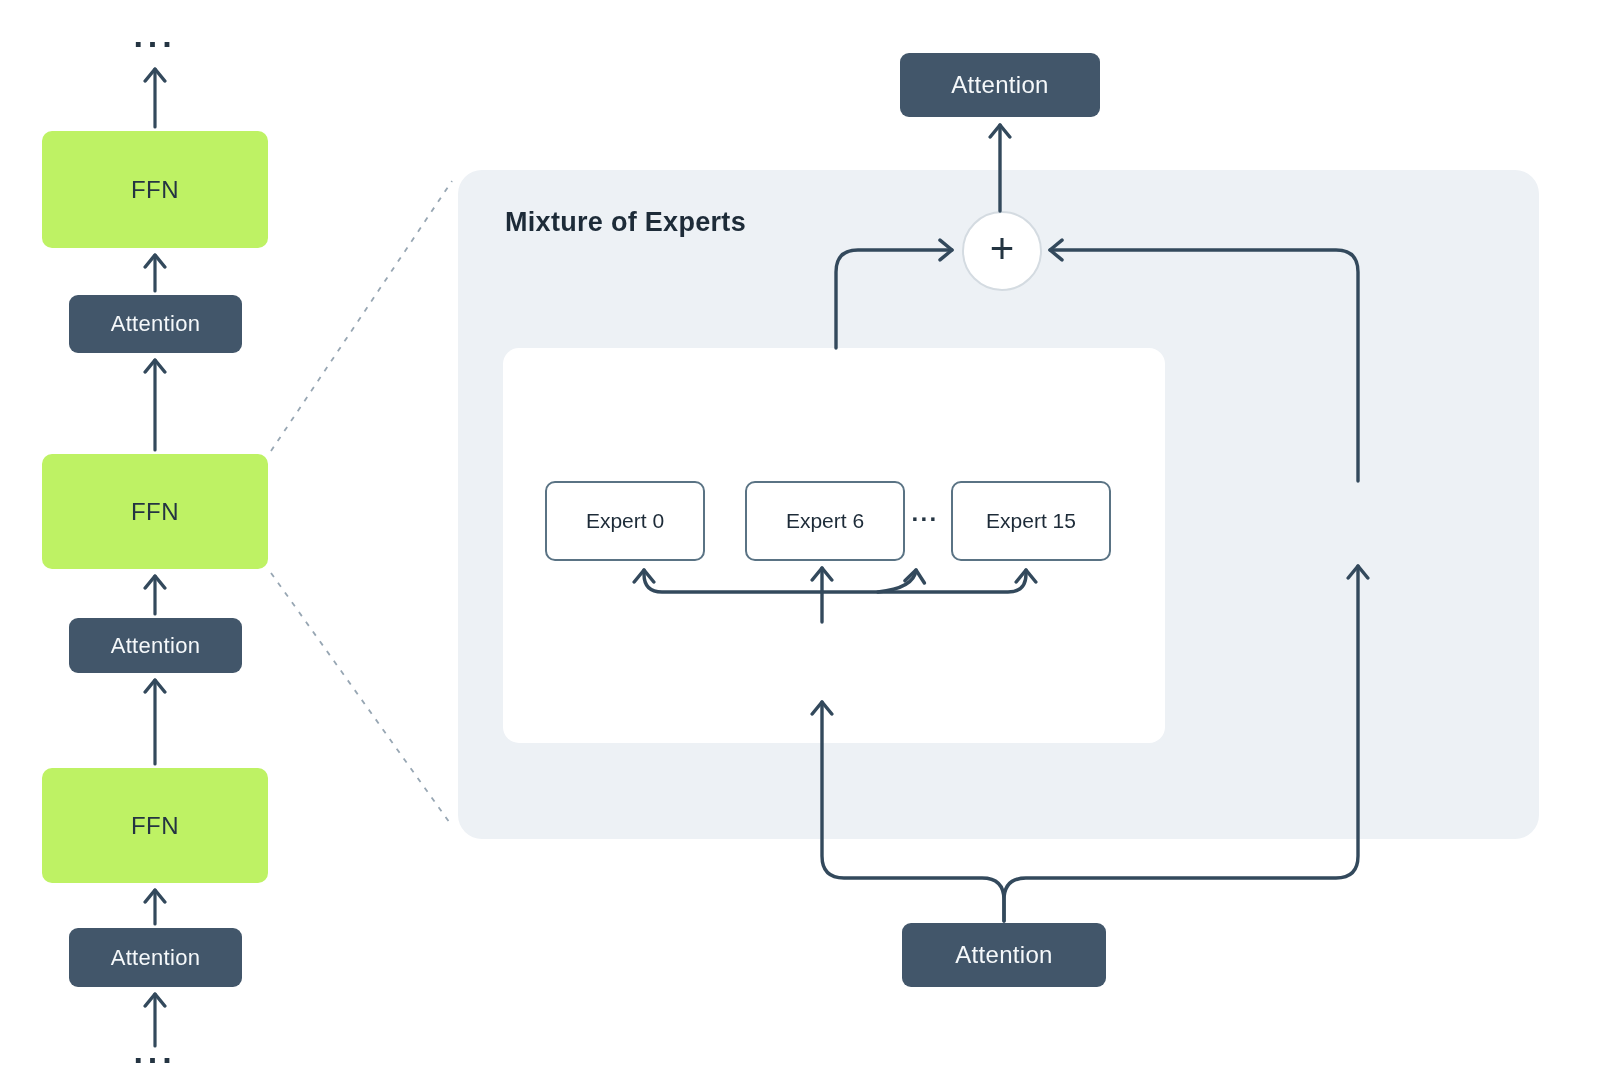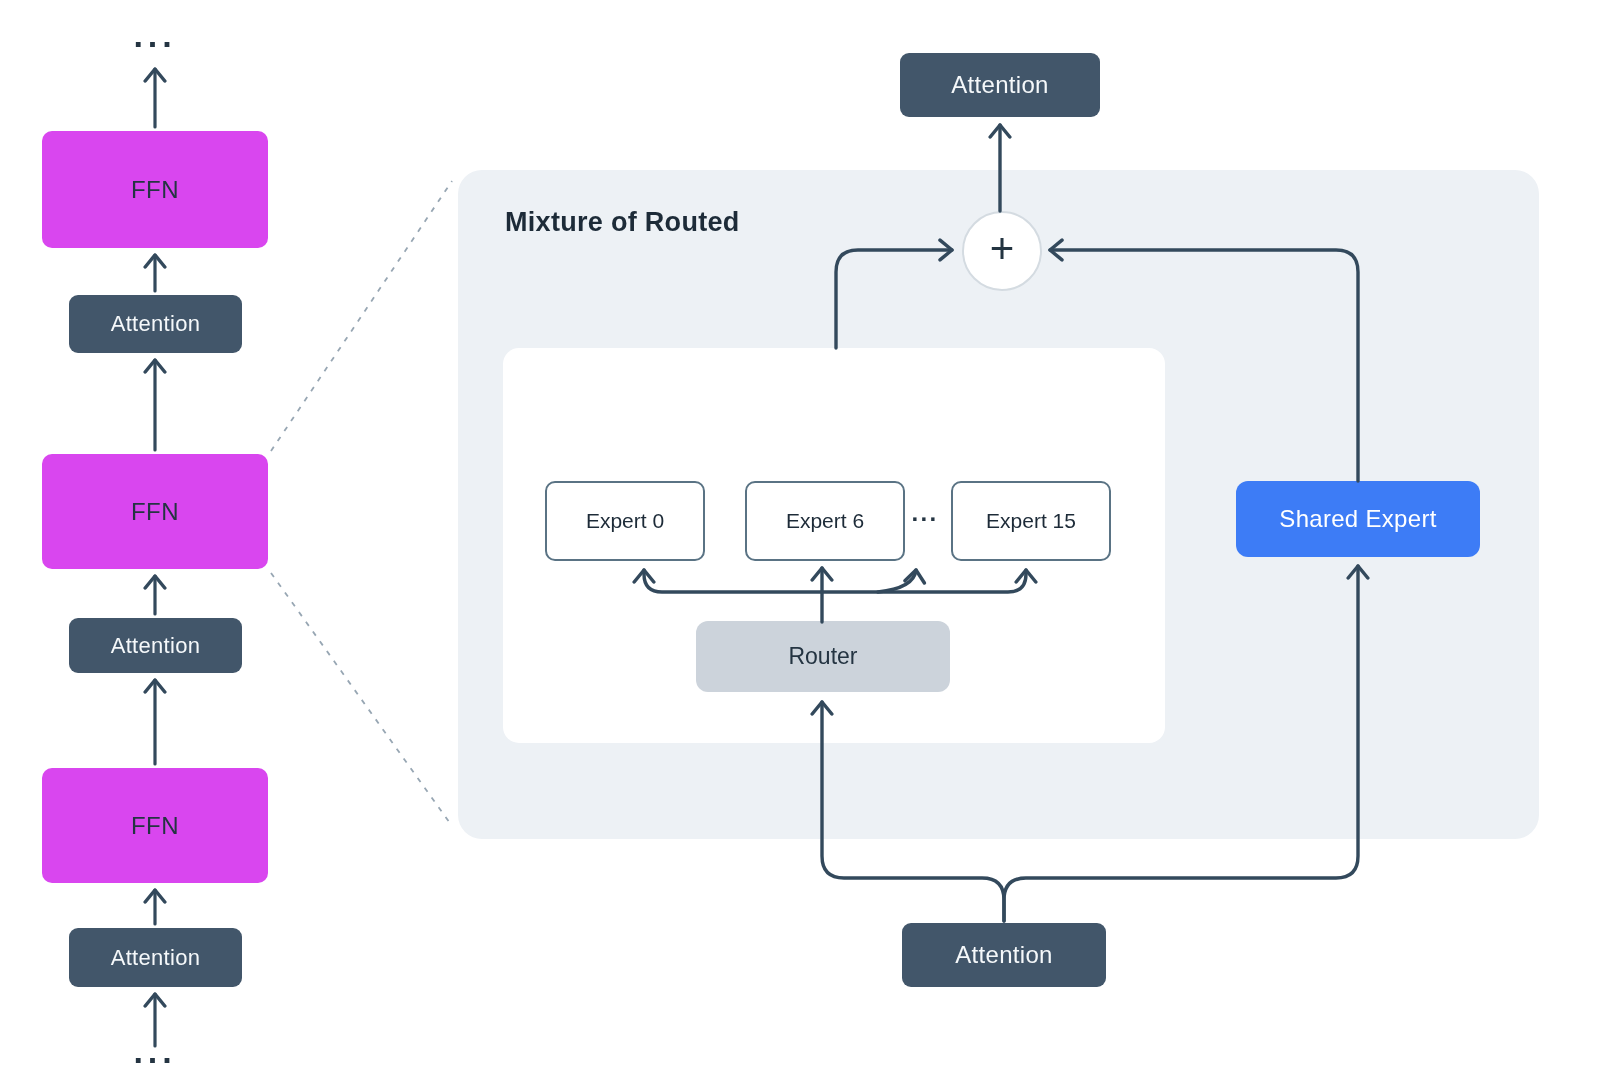--- a/index.html
+++ b/index.html
@@ -3,21 +3,21 @@
 <meta charset="utf-8">
 <style>
   html,body{margin:0;padding:0;background:#ffffff;}
   body{font-family:"Liberation Sans","DejaVu Sans",sans-serif;-webkit-font-smoothing:antialiased;}
   #canvas{position:relative;width:1600px;height:1090px;background:#ffffff;overflow:hidden;}
 
   .abs{position:absolute;}
   .flexc{display:flex;align-items:center;justify-content:center;}
 
   
-  .ffn-box{background:#d946ef;border-radius:10px;color:#243442;font-size:24px;letter-spacing:.5px;}
+  .ffn-box{background:#bef264;border-radius:10px;color:#243442;font-size:24px;letter-spacing:.5px;}
   .attn-small{background:#42566a;border-radius:9px;color:#f5f8fa;font-size:22px;letter-spacing:.3px;}
   .dots{color:#243442;font-size:34px;font-weight:700;letter-spacing:3px;line-height:1;}
 
   
   .panel{background:#edf1f5;border-radius:24px;}
   .panel-title{color:#1d2b38;font-size:27px;font-weight:600;letter-spacing:.3px;}
   .routed-box{background:#ffffff;border-radius:16px;}
   .routed-title{color:#1d2b38;font-size:26px;font-weight:600;text-align:center;}
   .attn-large{background:#42566a;border-radius:9px;color:#f5f8fa;font-size:24px;letter-spacing:.3px;}
   .expert{background:#ffffff;border:2px solid #5a7384;border-radius:10px;color:#1d2b38;font-size:21px;}
@@ -46,42 +46,40 @@
   <div class="abs attn-small flexc" style="left:69px;top:618px;width:173px;height:55px;">Attention</div>
 
   <div class="abs ffn-box flexc" style="left:42px;top:768px;width:226px;height:115px;">FFN</div>
 
   <div class="abs attn-small flexc" style="left:69px;top:928px;width:173px;height:59px;">Attention</div>
 
   <div class="abs dots flexc" style="left:95px;top:1044px;width:120px;height:32px;">···</div>
 
   <div class="abs panel" style="left:458px;top:170px;width:1081px;height:669px;"></div>
 
-  <div class="abs panel-title" style="left:505px;top:207px;">Mixture of Routed</div>
+  <div class="abs panel-title" style="left:505px;top:207px;">Mixture of Experts</div>
 
   <div class="abs attn-large flexc" style="left:900px;top:53px;width:200px;height:64px;">Attention</div>
 
   <div class="abs plus-circle flexc" style="left:962px;top:211px;width:76px;height:76px;">
       <span>+</span>
     </div>
 
   <div class="abs routed-box" style="left:503px;top:348px;width:662px;height:395px;"></div>
 
 
   <div class="abs expert flexc" style="left:545px;top:481px;width:156px;height:76px;">Expert 0</div>
 
   <div class="abs expert flexc" style="left:745px;top:481px;width:156px;height:76px;">Expert 6</div>
 
   <div class="abs expert-dots flexc" style="left:903px;top:503px;width:44px;height:32px;">···</div>
 
   <div class="abs expert flexc" style="left:951px;top:481px;width:156px;height:76px;">Expert 15</div>
 
-  <div class="abs router flexc" style="left:696px;top:621px;width:254px;height:71px;">Router</div>
 
-  <div class="abs shared flexc" style="left:1236px;top:481px;width:244px;height:76px;">Shared Expert</div>
 
   <div class="abs attn-large flexc" style="left:902px;top:923px;width:204px;height:64px;">Attention</div>
 
   <svg class="wires" width="1600" height="1090" viewBox="0 0 1600 1090">
     <defs>
       <marker id="chev" viewBox="0 0 22 22" refX="15" refY="11" markerWidth="24" markerHeight="24" markerUnits="userSpaceOnUse" orient="auto-start-reverse">
         <path d="M 4,2 L 15,11 L 4,20" fill="none" stroke="#33495c" stroke-width="3.2" stroke-linecap="round" stroke-linejoin="round"></path>
       </marker>
     </defs>
 

